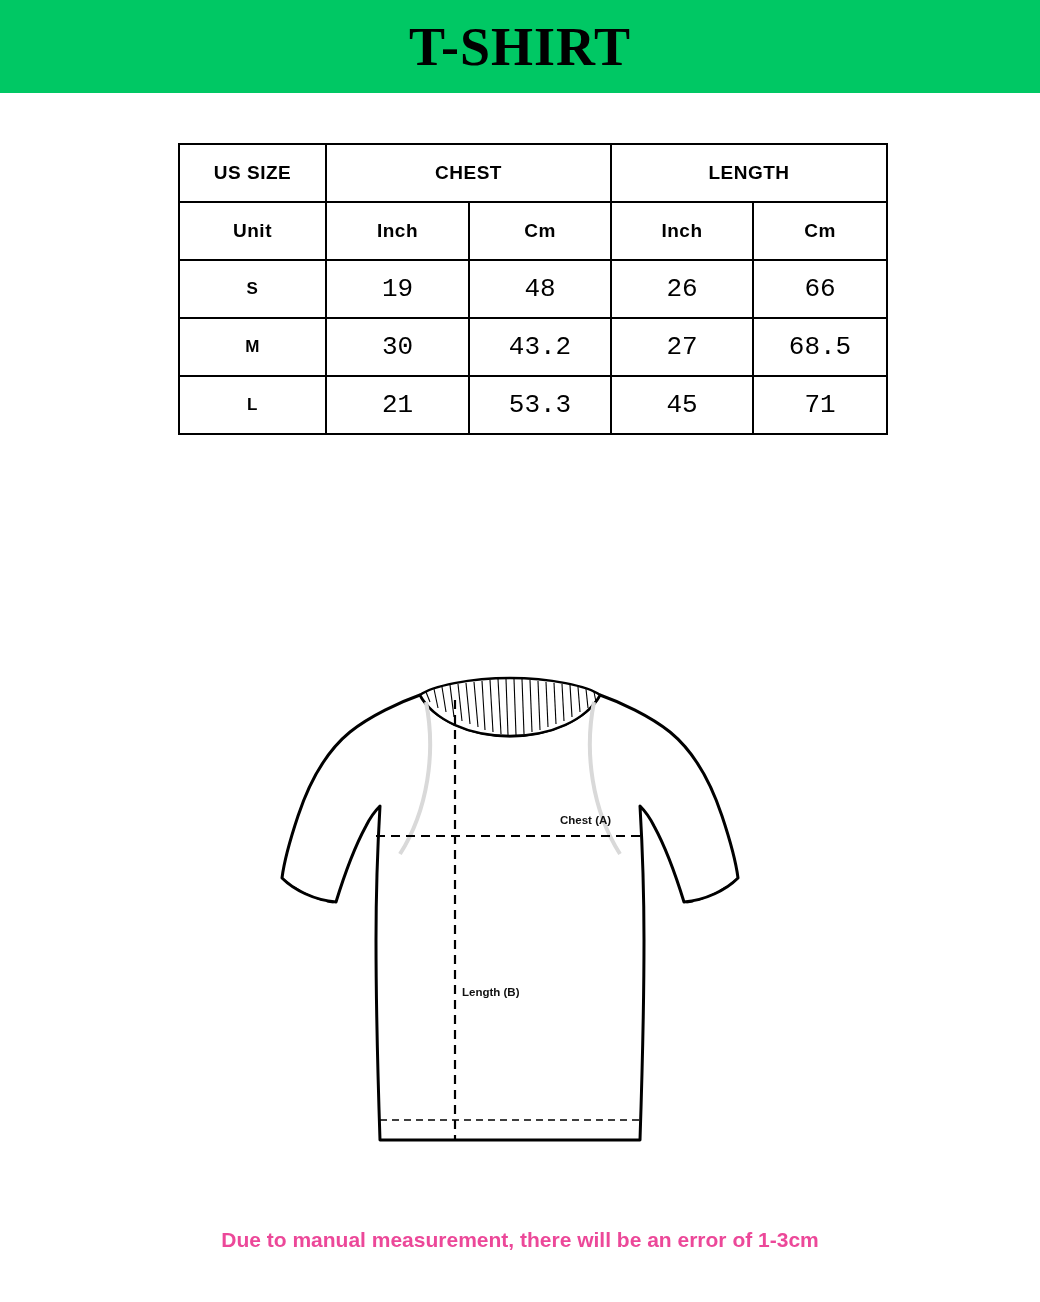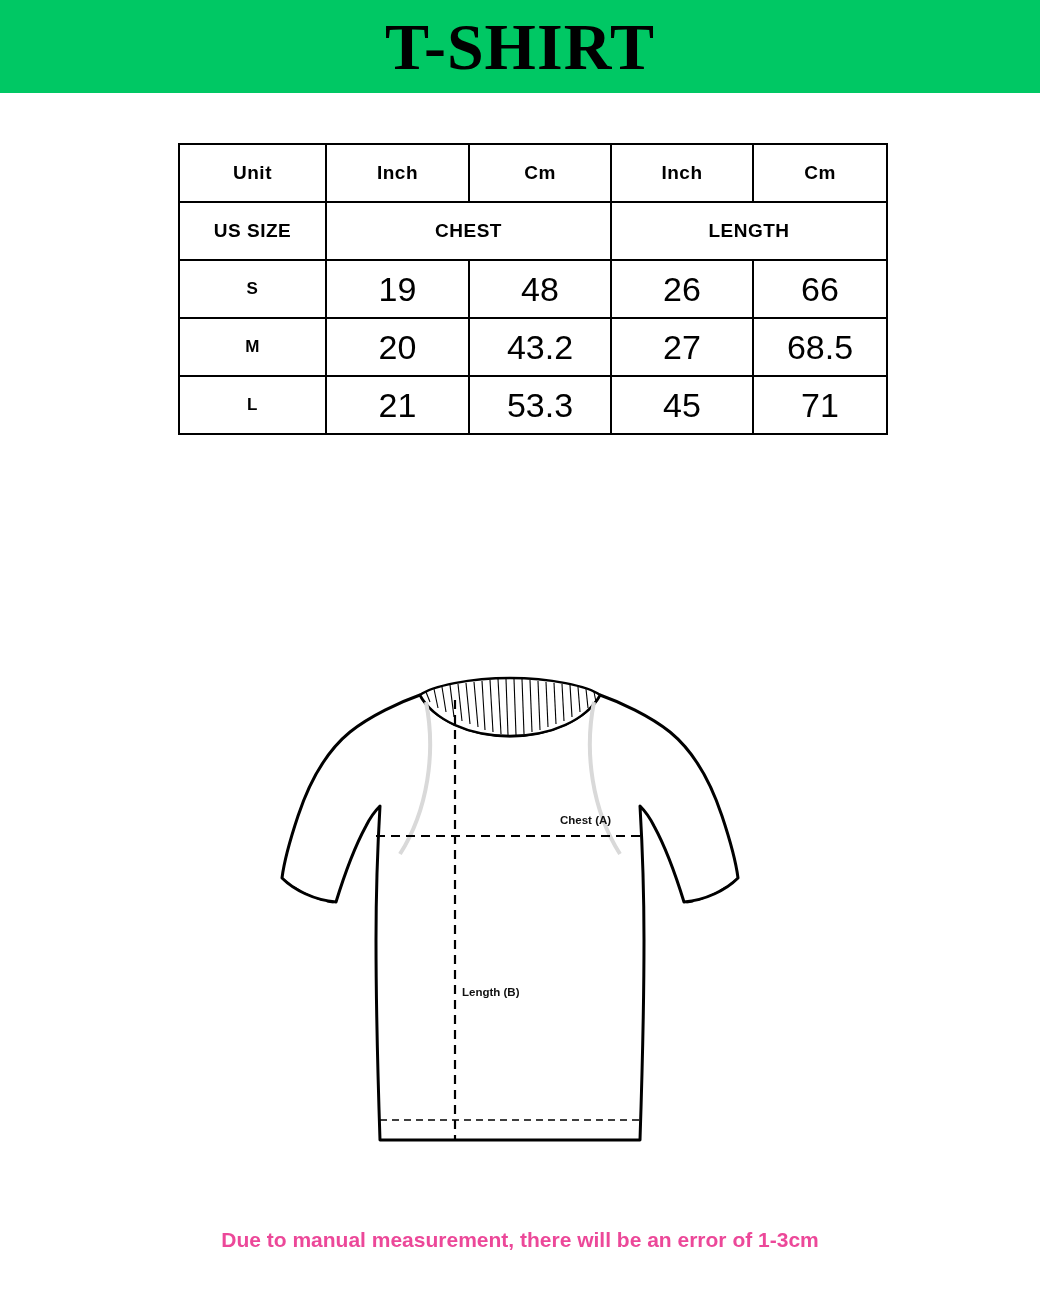--- a/index.html
+++ b/index.html
@@ -20,21 +20,21 @@
     width: 1040px;
     height: 93px;
     background: #00c864;
     display: flex;
     align-items: center;
     justify-content: center;
     box-sizing: border-box;
   }
   .header-title {
     font-family: "Liberation Serif", serif;
-    font-size: 66px;
+    font-size: 54px;
     font-weight: 700;
     color: #000000;
     letter-spacing: 1px;
     line-height: 1;
     margin: 0;
   }
 
   
   .table-wrap {
     position: absolute;
@@ -77,23 +77,23 @@
   }
   .cell-size {
     height: 56px;
     font-size: 17px;
     font-weight: 700;
     letter-spacing: 0.5px;
     font-family: "Liberation Sans", sans-serif;
   }
   .cell-num {
     height: 56px;
-    font-size: 34px;
+    font-size: 26px;
     font-weight: 400;
-    font-family: Liberation Sans, sans-serif;
+    font-family: Liberation Mono, monospace;
     color: #000000;
     margin-top: 48px;
   }
 
   
   .shirt-area {
     position: absolute;
     left: 0;
     top: 640px;
     width: 1020px;
@@ -134,42 +134,42 @@
   <table class="size-table">
     <colgroup>
       <col class="c-size">
         <col class="c-ci">
         <col class="c-cc">
         <col class="c-li">
         <col class="c-lc">
     </colgroup>
     <tbody>
       <tr>
+        <td class="hdr-main">US SIZE</td>
+        <td class="hdr-main" colspan="2">CHEST</td>
+        <td class="hdr-main" colspan="2">LENGTH</td>
+      </tr>
+      <tr>
         <td class="hdr-unit">Unit</td>
         <td class="hdr-unit">Inch</td>
         <td class="hdr-unit">Cm</td>
         <td class="hdr-unit">Inch</td>
         <td class="hdr-unit">Cm</td>
       </tr>
-      <tr>
-        <td class="hdr-main">US SIZE</td>
-        <td class="hdr-main" colspan="2">CHEST</td>
-        <td class="hdr-main" colspan="2">LENGTH</td>
-      </tr>
 
       <tr>
         <td class="cell-size">S</td>
         <td class="cell-num">19</td>
         <td class="cell-num">48</td>
         <td class="cell-num">26</td>
         <td class="cell-num">66</td>
       </tr>
       <tr>
         <td class="cell-size">M</td>
-        <td class="cell-num">20</td>
+        <td class="cell-num">30</td>
         <td class="cell-num">43.2</td>
         <td class="cell-num">27</td>
         <td class="cell-num">68.5</td>
       </tr>
       <tr>
         <td class="cell-size">L</td>
         <td class="cell-num">21</td>
         <td class="cell-num">53.3</td>
         <td class="cell-num">45</td>
         <td class="cell-num">71</td>

